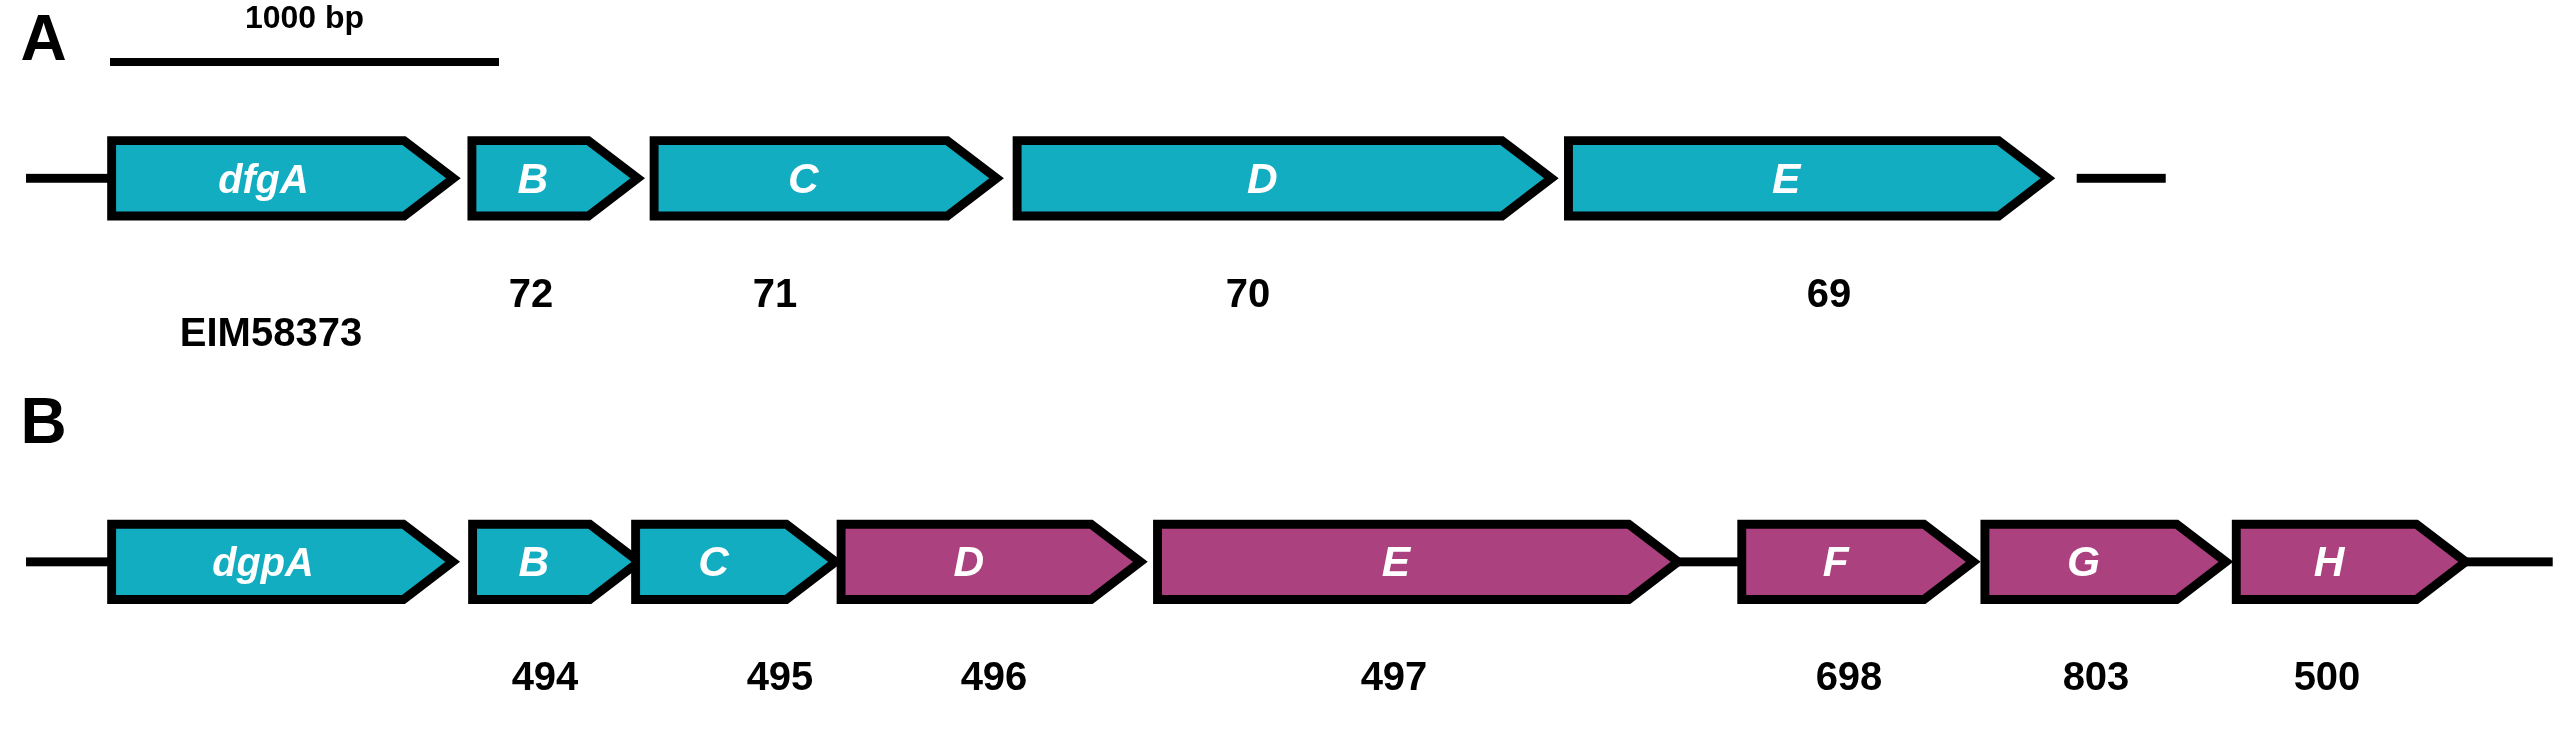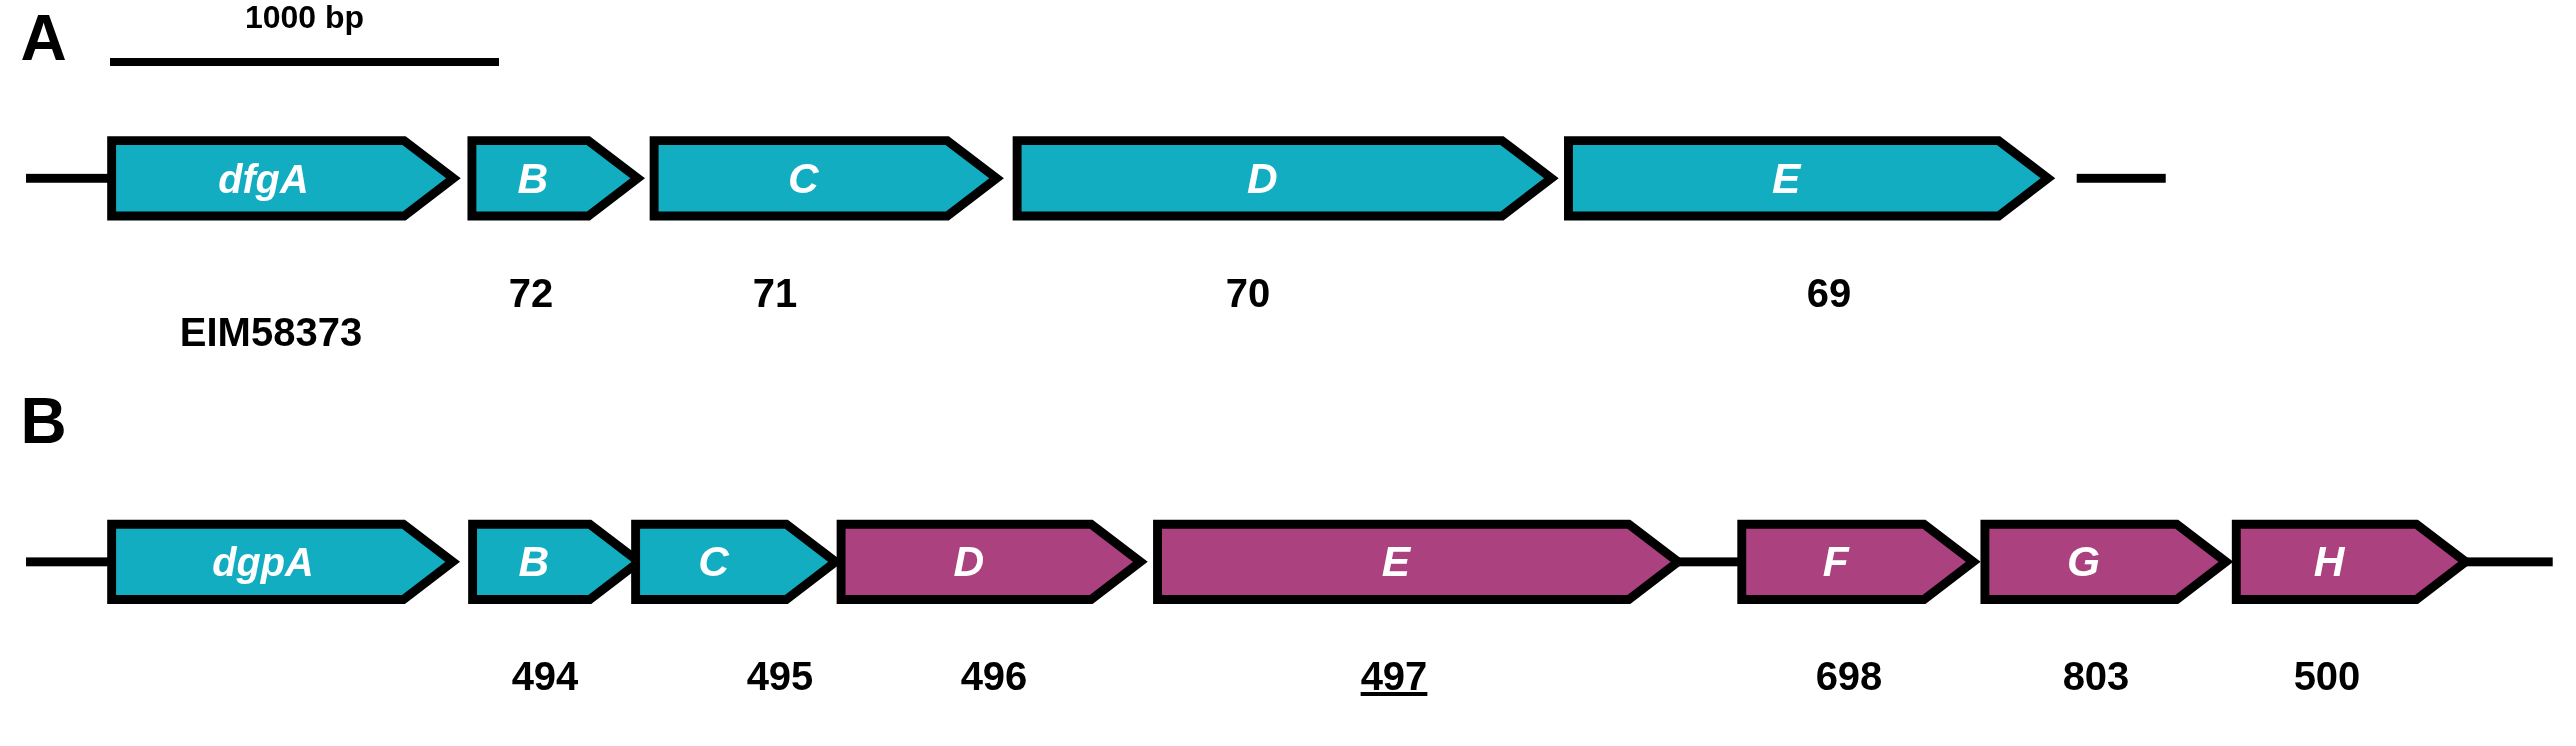--- a/index.html
+++ b/index.html
@@ -150,18 +150,18 @@
     </div>
 
 <div class="gene-label" style="left: 271px; top: 273px; margin-top: 39px;">EIM58373</div>
     <div class="gene-label" style="left: 531px; top: 273px; text-align: right;">72</div>
     <div class="gene-label" style="left: 775px; top: 273px;">71</div>
     <div class="gene-label" style="left: 1248px; top: 273px;">70</div>
     <div class="gene-label" style="left: 1829px; top: 273px;">69</div>
     <div class="gene-label" style="left: 545px; top: 656px;">494</div>
     <div class="gene-label" style="left: 740px; top: 656px; margin-left: 40px;">495</div>
     <div class="gene-label" style="left: 986px; top: 656px; margin-left: 8px;">496</div>
-    <div class="gene-label" style="left: 1394px; top: 656px; text-decoration: underline;">497</div>
+    <div class="gene-label" style="left: 1394px; top: 656px;">497</div>
     <div class="gene-label" style="left: 1849px; top: 656px;">698</div>
     <div class="gene-label" style="left: 2096px; top: 656px;">803</div>
     <div class="gene-label" style="left: 2327px; top: 656px;">500</div>
   </div>
 
 
 </body></html>

